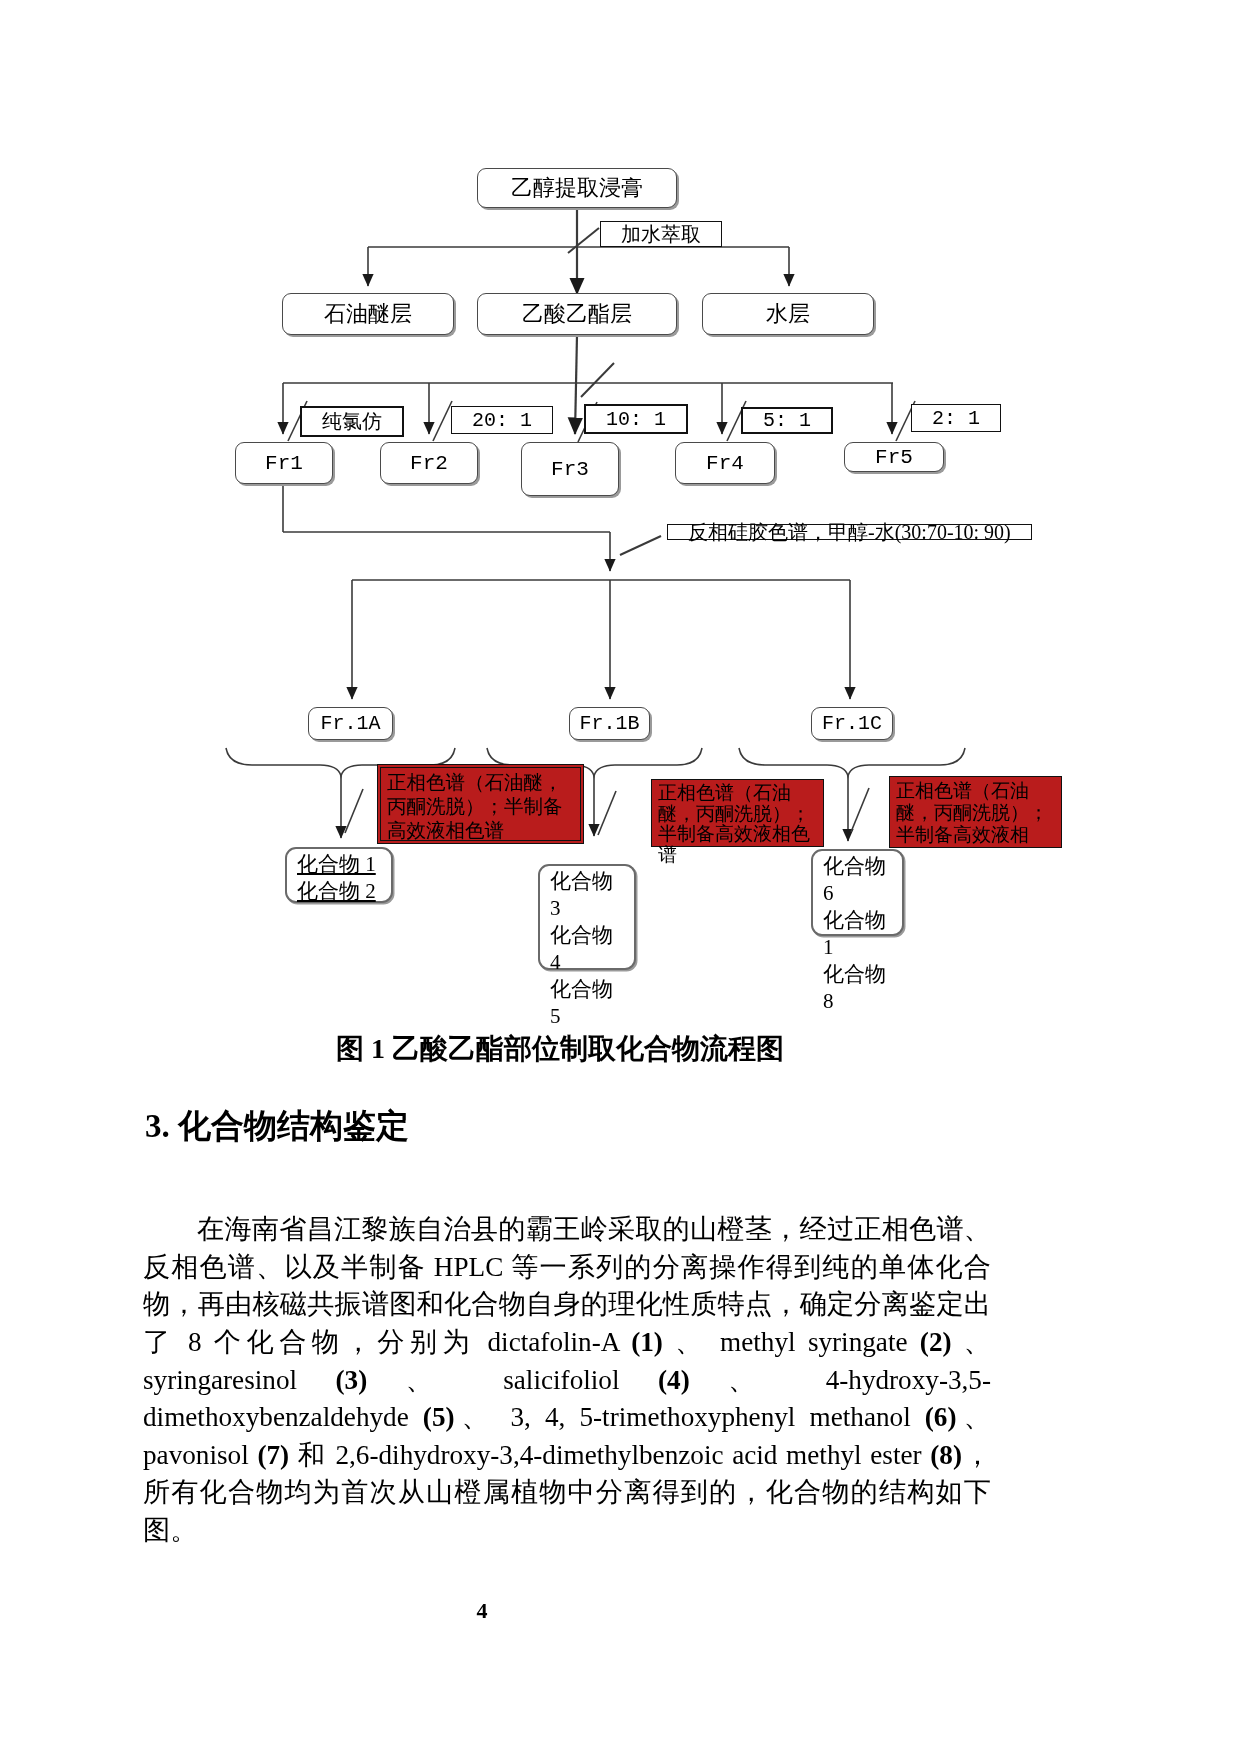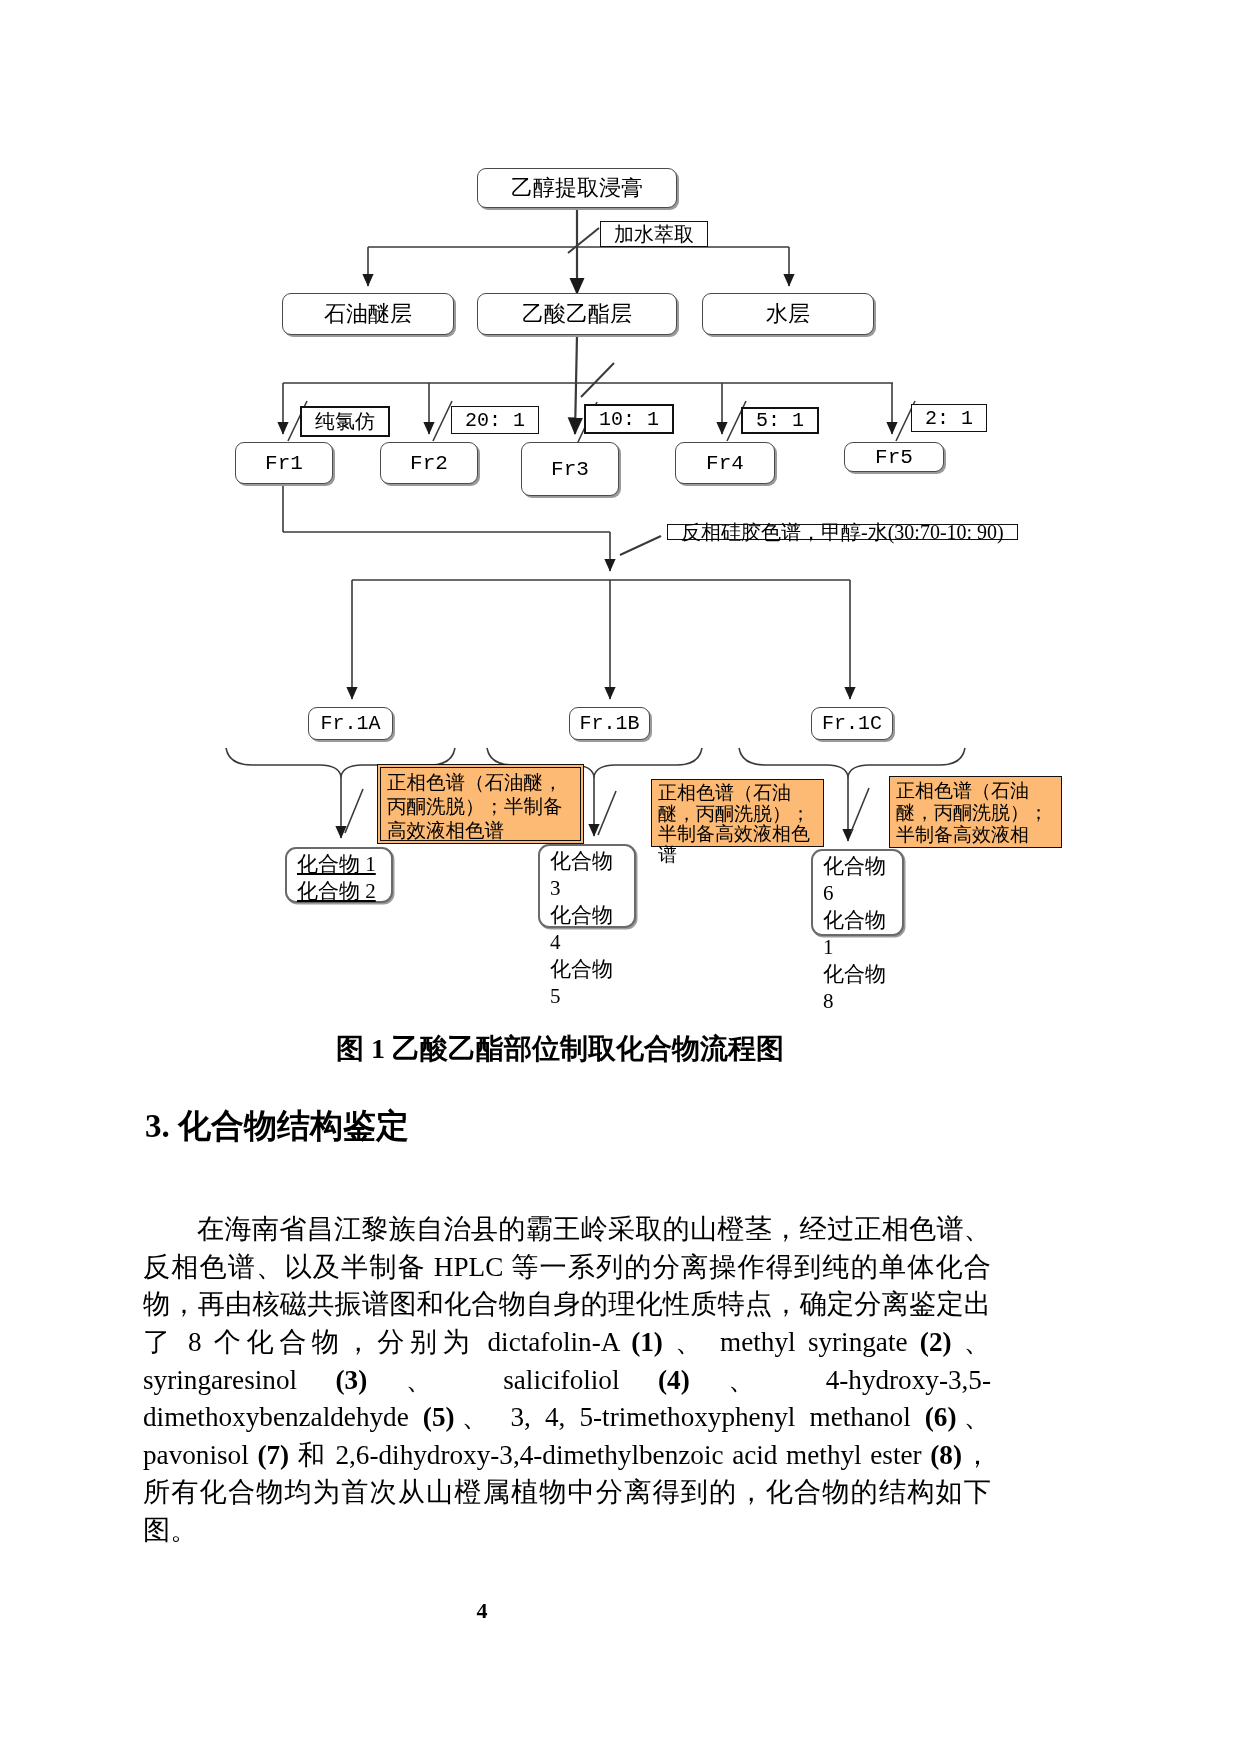--- a/index.html
+++ b/index.html
@@ -4,24 +4,24 @@
 <style>
   html,body{margin:0;padding:0;background:#ffffff;}
   #page{position:relative;width:1234px;height:1748px;background:#fff;overflow:hidden;
         font-family:"Liberation Serif","DejaVu Serif",serif;color:#000;border-radius:7px;}
   #chart-svg{position:absolute;left:0;top:0;pointer-events:none;}
   .node{position:absolute;box-sizing:border-box;border:1.6px solid #4a4a4a;border-radius:9px;
         background:#fff;display:flex;align-items:center;justify-content:center;
         font-size:22px;box-shadow:2px 2px 0 #9a9a9a;white-space:nowrap;}
   .fr{font-family:"Liberation Mono","DejaVu Sans Mono",monospace;font-size:21px;}
   .lbl{position:absolute;box-sizing:border-box;border:1.3px solid #111;background:#fff;
-       display:flex;align-items:center;padding:0 13px;font-size:20px;white-space:nowrap;}
+       display:flex;align-items:center;padding:0 20px;font-size:20px;white-space:nowrap;}
   .lbl.bold{border-width:2.2px;}
   .mono{font-family:"Liberation Mono","DejaVu Sans Mono",monospace;}
-  .desc{position:absolute;box-sizing:border-box;border:1.6px solid #111;background:#fdba74;
+  .desc{position:absolute;box-sizing:border-box;border:1.6px solid #111;background:#b91c1c;
         font-size:19.5px;line-height:24px;padding:3px 6px;}
   .desc.dbl{border:4px double #111;}
   .comp{position:absolute;box-sizing:border-box;border:2px solid #6a6a6a;border-radius:11px;
         background:#fff;font-size:21px;line-height:27px;padding:2px 10px;
         box-shadow:1.5px 1.5px 0 #9a9a9a;}
   .caption{position:absolute;left:0;top:1030px;width:1120px;text-align:center;
            font-size:28px;font-weight:bold;}
   .heading{position:absolute;left:145px;top:1104px;font-size:33px;font-weight:bold;}
   .body-par{position:absolute;left:143px;top:1184px;width:848px;font-size:27.2px;
             line-height:37.6px;text-align:justify;text-indent:54px;}
@@ -111,21 +111,21 @@
   <div class="node fr" style="left:811px;top:707px;width:82px;height:33px;font-size:20px;">Fr.1C</div>
 
   <div class="desc dbl" style="left:377px;top:764px;width:207px;height:80px;">正相色谱（石油醚，丙酮洗脱）；半制备高效液相色谱</div>
   <div class="desc" style="left:651px;top:779px;width:173px;height:68px;font-size:19px;line-height:20.5px;">正相色谱（石油醚，丙酮洗脱）；半制备高效液相色谱</div>
   <div class="desc" style="left:889px;top:776px;width:173px;height:72px;font-size:19px;line-height:22px;">正相色谱（石油醚，丙酮洗脱）；半制备高效液相</div>
 
   <div class="comp" style="left:285px;top:847px;width:108px;height:56px;text-decoration:underline;">
     <div>化合物 1</div>
     <div>化合物 2</div>
   </div>
-  <div class="comp" style="left:538px;top:844px;width:98px;height:84px;">
+  <div class="comp" style="left:538px;top:864px;width:98px;height:106px;">
     <div>化合物 3</div>
     <div>化合物 4</div>
     <div>化合物 5</div>
   </div>
   <div class="comp" style="left:811px;top:849px;width:93px;height:87px;">
     <div>化合物 6</div>
     <div>化合物 1</div>
     <div>化合物 8</div>
   </div>
 

